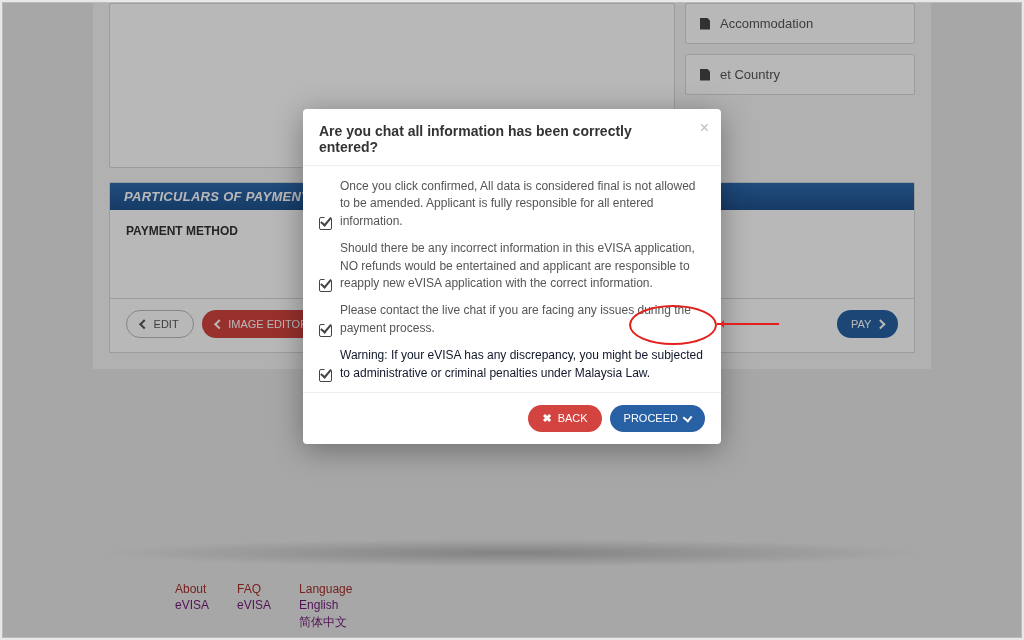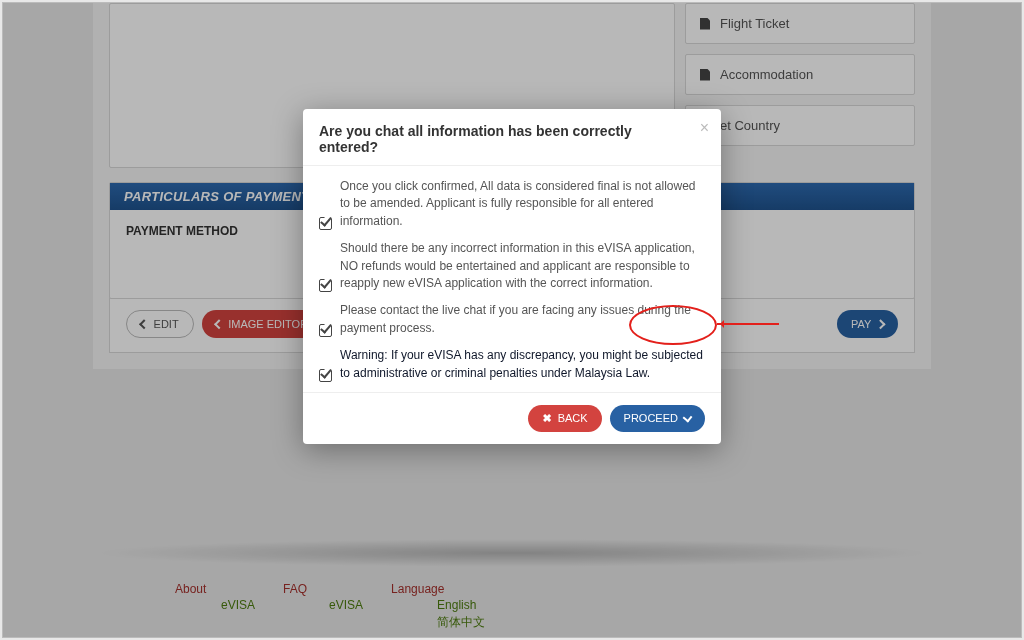--- a/index.html
+++ b/index.html
@@ -162,39 +162,35 @@
       border: 4.5px solid transparent; border-right-color: #e3201b;
     }
     
     .footer {
       position: absolute; bottom: 6px; left: 0; right: 0;
       padding: 8px 12px 0 172px;
       display: flex; gap: 28px; font-size: 12px;
     }
     .footer-col { display: flex; flex-direction: column; gap: 2px; }
     .footer-head { color: #a5302c; font-size: 12px; }
-    .footer-link { color: #4d7c0f; margin-left: 46px; }
+    .footer-link { color: #701a75; }
     .footer-shadow {
       position: absolute; left: 90px; right: 90px; bottom: 70px; height: 28px;
       background: radial-gradient(ellipse at center, rgba(0,0,0,.22), transparent 70%);
       pointer-events: none;
     }
   </style>
 </head>
 <body>
 
 <div class="page-wrap">
   <div class="content-area">
     <div class="upper-row">
       <div class="card left-card"></div>
       <div class="right-col">
-        <div class="attach-item">
-          <span class="doc-icon"></span>
-          <span>Flight Ticket</span>
-        </div>
         <div class="attach-item">
           <span class="doc-icon"></span>
           <span>Accommodation</span>
         </div>
         <div class="attach-item">
           <span class="doc-icon"></span>
           <span>et Country</span>
         </div>
       </div>
     </div>

